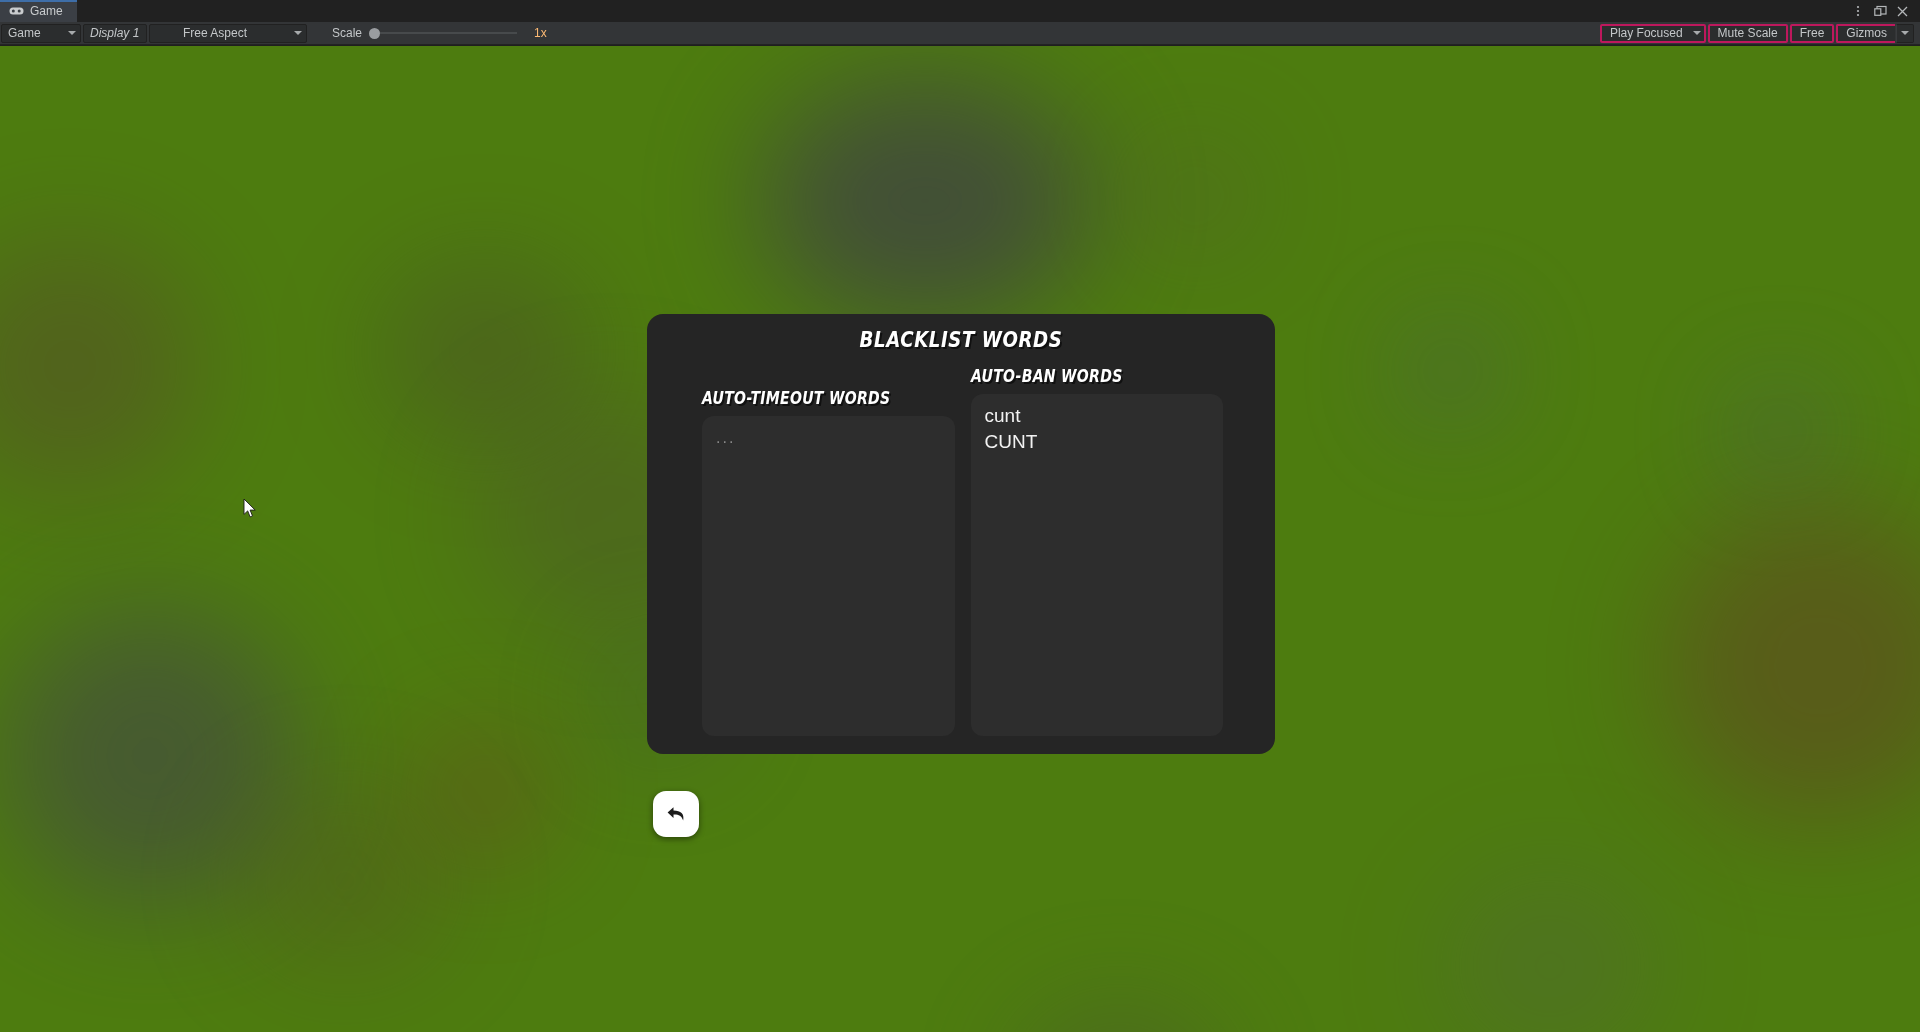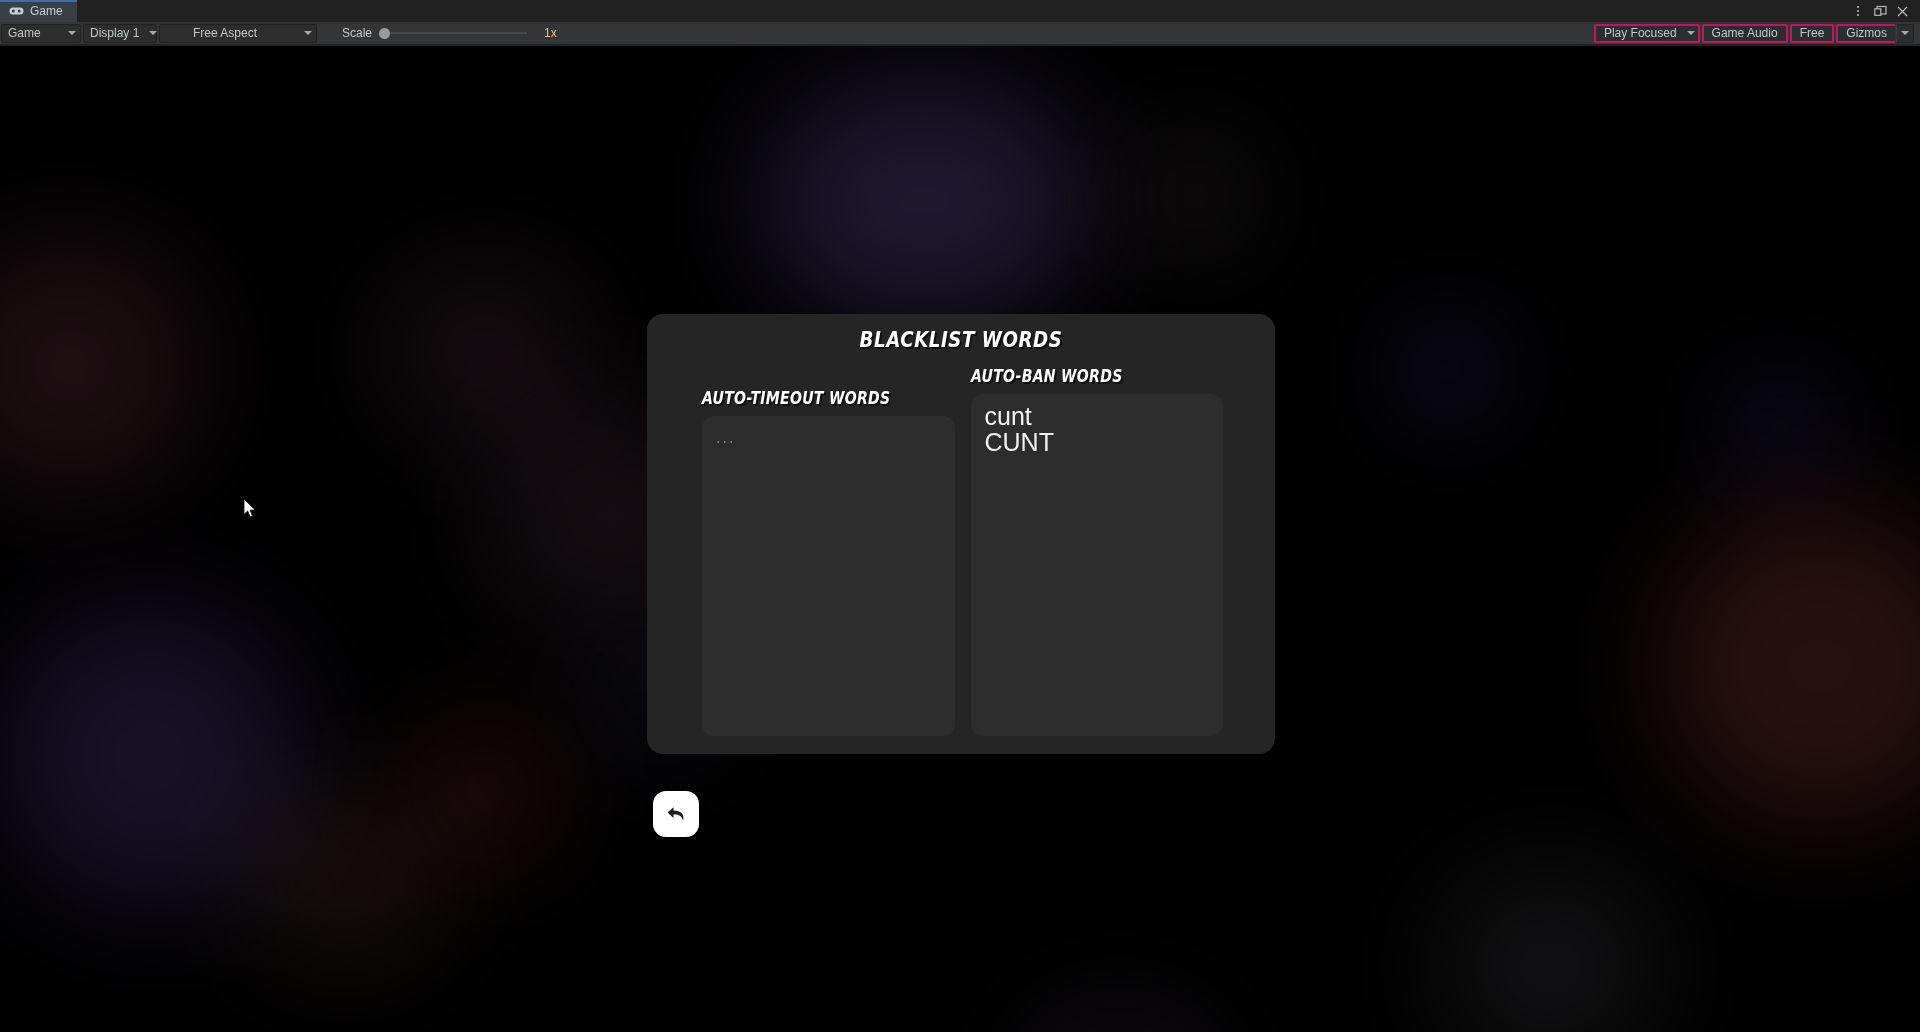--- a/index.html
+++ b/index.html
@@ -65,21 +65,21 @@
     color:#c4c7c9; white-space:nowrap;
   }
   .tb-dropdown .dd-label { line-height:17px; }
   .caret {
     width:0; height:0; margin-left:10px;
     border-left:4px solid transparent;
     border-right:4px solid transparent;
     border-top:4px solid #a7aaac;
   }
   #dd-game { width:80px; }
-  #dd-display { width:74px; }
+  #dd-display { width:64px;font-style:italic; }
   #dd-aspect { width:158px;padding-left:33px; }
 
   #scale-group {
     display:flex; align-items:center; gap:7px;
     margin-left:18px; height:19px; padding:0 6px;
   }
   #scale-label { color:#c4c7c9; }
   #scale-slider {
     position:relative; width:148px; height:14px;
     display:flex; align-items:center;
@@ -111,21 +111,21 @@
     width:18px; height:19px; margin:0 6px 0 0;
     background:#2b2d2e; border:1px solid #212121; border-left:1px solid #3a3c3e;
     border-top-left-radius:0; border-bottom-left-radius:0;
     border-top-right-radius:2px; border-bottom-right-radius:2px;
   }
   #btn-gizmos-caret .caret { margin-left:0; }
 
   
   #game-view {
     position:absolute; top:46px; left:0; right:0; bottom:0;
-    background:#000000;
+    background:#4d7c0f;
     overflow:hidden;
   }
   .blob {
     position:absolute; border-radius:50%;
     filter:blur(58px); pointer-events:none;
   }
 
   
   #blacklist-panel {
     position:absolute;
@@ -165,21 +165,21 @@
   }
   .word-list {
     flex:1;
     background:#2d2d2d;
     border-radius:12px;
     margin-bottom:18px;
     padding:9px 14px;
     overflow:hidden;
   }
   .word-item {
-    font-size:25px; color:#f2f2f2; line-height:26px;
+    font-size:19px; color:#f2f2f2; line-height:26px;
     font-family:"Liberation Sans", sans-serif;
   }
   .word-item.placeholder { color:#8a8a8a; font-size:16px; letter-spacing:2px; }
 
   #back-button {
     position:absolute;
     left:653px; top:745px;
     width:46px; height:46px;
     background:#ffffff;
     border-radius:13px;
@@ -259,21 +259,21 @@
       </span>
       <span id="scale-value">1x</span>
     </div>
 
     <div id="toolbar-right">
       <div class="tb-btn" id="btn-play-focused">
         <span>Play Focused</span>
         <span class="caret"></span>
       </div>
       <div class="tb-btn">
-        <span>Game Audio</span>
+        <span>Mute Scale</span>
       </div>
       <div class="tb-btn">
         <span>Free</span>
       </div>
       <div class="tb-btn" id="btn-gizmos">
         <span>Gizmos</span>
       </div>
       <div id="btn-gizmos-caret">
         <span class="caret"></span>
       </div>

